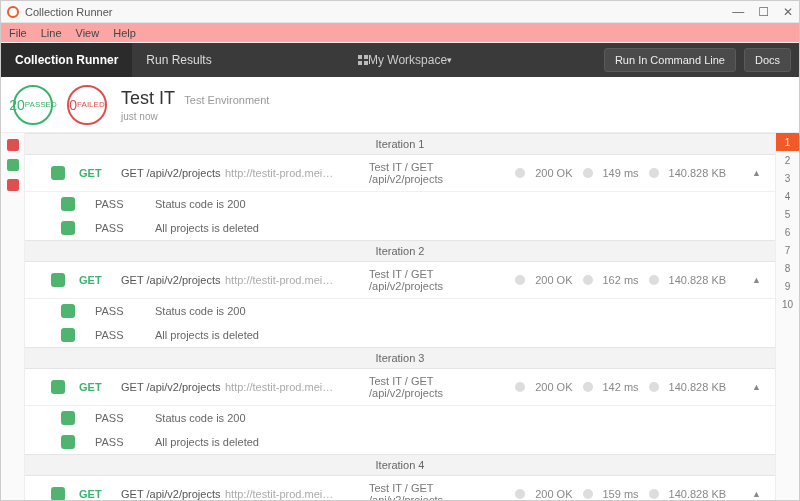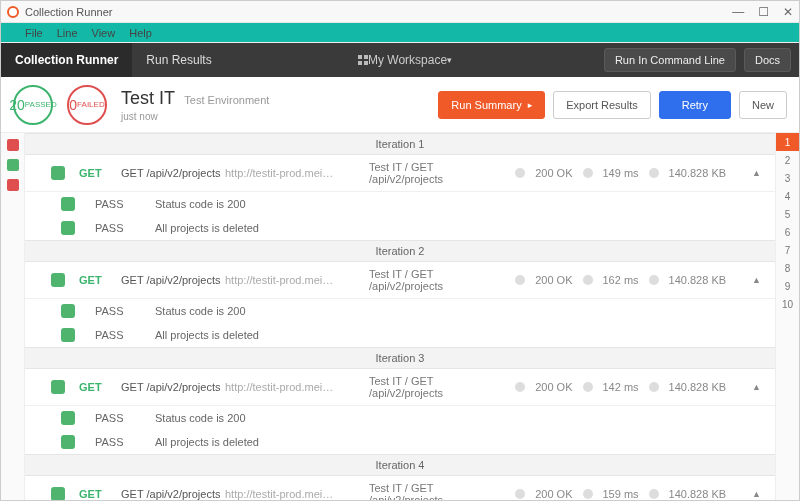--- a/index.html
+++ b/index.html
@@ -2,21 +2,21 @@
 <html><head>
 <meta charset="utf-8">
 <style>
   * { box-sizing: border-box; margin: 0; padding: 0; }
   body { font-family: -apple-system, "Segoe UI", Arial, sans-serif; font-size: 12px; color: #333; background: #fff; width: 800px; height: 501px; overflow: hidden; border: 1px solid #ccc; }
   .titlebar { height: 22px; display: flex; align-items: center; padding: 0 6px; background: #f8f8f8; border-bottom: 1px solid #e5e5e5; }
   .titlebar .logo { width: 12px; height: 12px; border-radius: 50%; background: #fff; border: 2px solid #f05a28; margin-right: 6px; position: relative; }
   .titlebar .title { font-size: 11px; color: #555; }
   .titlebar .win { margin-left: auto; display: flex; gap: 14px; color: #666; font-size: 12px; }
   .win span { cursor: pointer; line-height: 1; }
-  .menubar { height: 20px; display: flex; align-items: center; gap: 14px; padding: 0 24px; font-size: 11px; color: #444; background: #14b8a6; border-bottom: 1px solid #eee; }
+  .menubar { height: 20px; display: flex; align-items: center; gap: 14px; padding: 0 8px; font-size: 11px; color: #444; background: #fca5a5; border-bottom: 1px solid #eee; }
   .menubar span { cursor: pointer; }
   .topbar { height: 34px; background: #3a3a3a; display: flex; align-items: center; color: #ddd; font-size: 12px; }
   .topbar .tab { padding: 0 14px; height: 100%; display: flex; align-items: center; cursor: pointer; }
   .topbar .tab.active { background: #2b2b2b; font-weight: 600; color: #fff; }
   .topbar .spacer { flex: 1; }
   .topbar .ws { display: flex; align-items: center; color: #ccc; margin-right: 20px; }
   .grid-icon { display: grid; grid-template-columns: 4px 4px; grid-template-rows: 4px 4px; gap: 2px; }
   .grid-icon i { background: #bbb; }
   .topbar .btn { background: #4a4a4a; border: 1px solid #5a5a5a; border-radius: 3px; padding: 5px 10px; color: #eee; cursor: pointer; margin-right: 8px; font-size: 11px; }
   .header { height: 56px; display: flex; align-items: center; padding: 8px 12px; gap: 14px; border-bottom: 1px solid #eee; }
@@ -104,29 +104,20 @@
     <div>FAILED</div>
   </div>
   <div class="titleblock">
     <div>
       <span class="t">Test IT</span>
       <span class="env">Test Environment</span>
     </div>
     <div class="sub">just now</div>
   </div>
   <div class="spacer"></div>
-  <div class="hbtns">
-    <div class="hbtn orange">
-      <span>Run Summary</span>
-      <span style="font-size:9px;">▸</span>
-    </div>
-    <div class="hbtn">Export Results</div>
-    <div class="hbtn blue">Retry</div>
-    <div class="hbtn">New</div>
-  </div>
 </div>
 
 <div class="content">
   <div class="leftrail">
     <div class="sq red"></div>
     <div class="sq green"></div>
     <div class="sq red"></div>
   </div>
 
   <div class="main" id="main">

